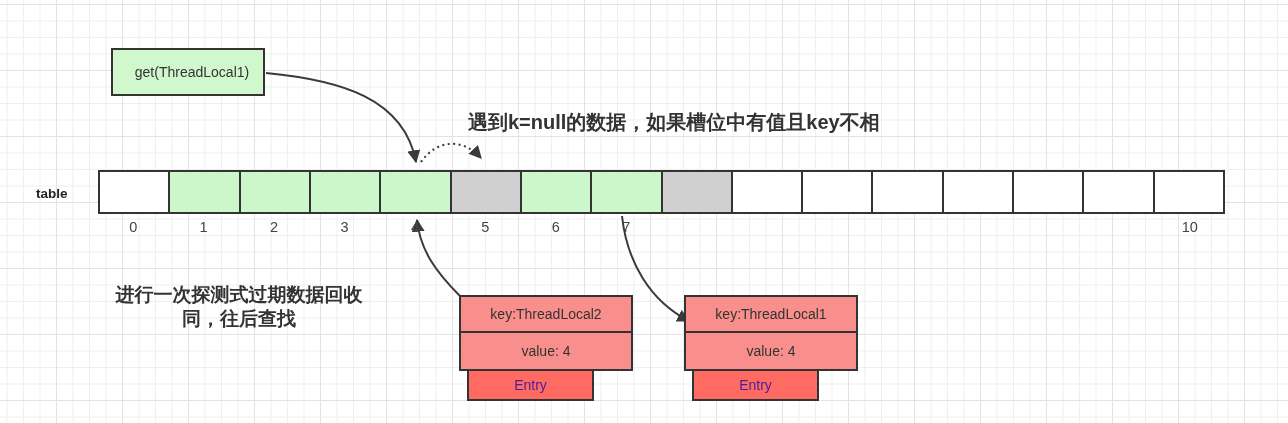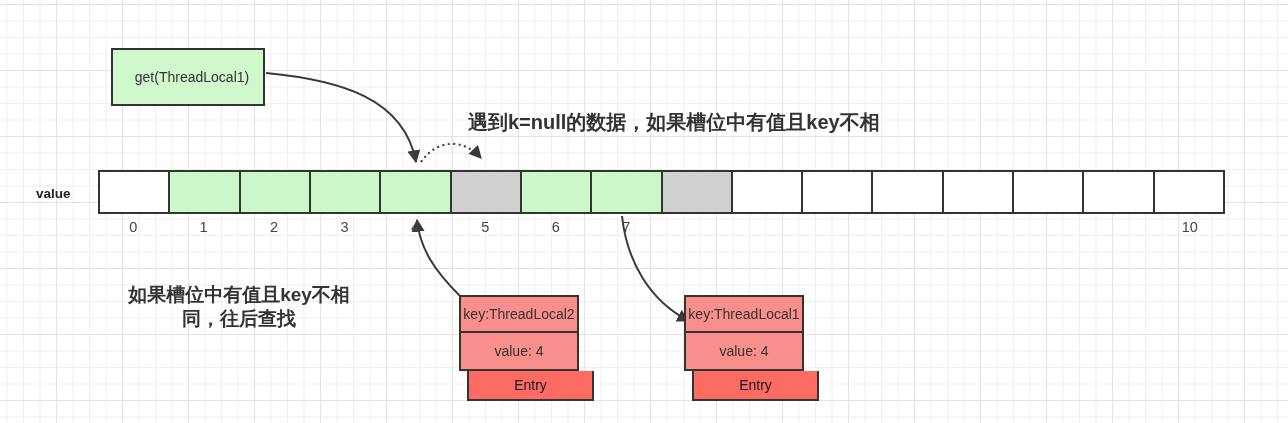--- a/index.html
+++ b/index.html
@@ -11,21 +11,21 @@
       linear-gradient(#e3e3e3 1px, transparent 1px),
       linear-gradient(90deg,#e3e3e3 1px, transparent 1px),
       linear-gradient(#efefef 1px, transparent 1px),
       linear-gradient(90deg,#efefef 1px, transparent 1px);
     background-size:66px 66px,66px 66px,16.5px 16.5px,16.5px 16.5px;
     background-position:-10px 4px,-10px 4px,-10px 4px,-10px 4px;
   }
   .arrow-layer{position:absolute;left:0;top:0;width:1288px;height:423px;pointer-events:none;}
 
   .get-box{
-    position:absolute;left:111px;top:48px;width:154px;height:58px;
+    position:absolute;left:111px;top:48px;width:154px;height:48px;
     border:2px solid #333;box-sizing:border-box;
     display:flex;align-items:center;justify-content:center;
     font-size:14px;color:#333;padding-left:8px;
   }
   .top-note{
     position:absolute;left:468px;top:109px;
     font-size:20px;font-weight:bold;color:#333;white-space:nowrap;
   }
   .left-note{
     position:absolute;left:103px;top:283px;width:272px;
@@ -43,29 +43,29 @@
   .slot:last-child{border-right:none;}
   .index-row{
     position:absolute;left:98px;top:219px;width:1127px;display:flex;
   }
   .index-label{flex:1 1 0;text-align:center;font-size:14.5px;color:#444;}
 
   .entry-group{position:absolute;top:295px;}
   .entry-group.g0{left:459px;}
   .entry-group.g1{left:684px;}
   .entry-row{
-    width:120px;height:38px;box-sizing:border-box;border:2px solid #333;
+    width:174px;height:38px;box-sizing:border-box;border:2px solid #333;
     display:flex;align-items:center;justify-content:center;
     font-size:14px;color:#333;
   }
   .entry-row.value{border-top:none;}
   .entry-foot{
     width:127px;height:30px;box-sizing:border-box;border:2px solid #333;border-top:none;
     margin-left:8px;display:flex;align-items:center;justify-content:center;
-    font-size:14px;color:#0f172a;
+    font-size:14px;color:#4c1d95;
   }
 </style>
 </head>
 <body>
 
 <div class="canvas">
 
   <svg class="arrow-layer" width="1288" height="423" viewBox="0 0 1288 423">
     <defs>
       <marker id="ah" viewBox="0 0 10 10" refX="9" refY="5" markerWidth="6.5" markerHeight="6.5" orient="auto-start-reverse">
@@ -77,21 +77,21 @@
     <path d="M 460 296 C 436 272 420 250 417 220" fill="none" stroke="#3a3a3a" stroke-width="2" marker-end="url(#ah)"></path>
     <path d="M 622 216 C 627 262 650 301 689 321" fill="none" stroke="#3a3a3a" stroke-width="2" marker-end="url(#ah)"></path>
   </svg>
 
   <div class="get-box" style="background: rgb(208, 248, 204);">
     <span>get(ThreadLocal1)</span>
   </div>
 
   <div class="top-note">遇到k=null的数据，如果槽位中有值且key不相</div>
 
-  <div class="table-label">value</div>
+  <div class="table-label">table</div>
 
   <div class="slot-row" id="slot-row">
       <div class="slot" style="background: rgb(255, 255, 255);"></div>
       <div class="slot" style="background: rgb(204, 247, 203);"></div>
       <div class="slot" style="background: rgb(204, 247, 203);"></div>
       <div class="slot" style="background: rgb(204, 247, 203);"></div>
       <div class="slot" style="background: rgb(204, 247, 203);"></div>
       <div class="slot" style="background: rgb(208, 208, 208);"></div>
       <div class="slot" style="background: rgb(204, 247, 203);"></div>
       <div class="slot" style="background: rgb(204, 247, 203);"></div>
@@ -117,21 +117,21 @@
       <div class="index-label"></div>
       <div class="index-label"></div>
       <div class="index-label"></div>
       <div class="index-label"></div>
       <div class="index-label"></div>
       <div class="index-label"></div>
       <div class="index-label">10</div>
     </div>
 
   <div class="left-note">
-    <div>如果槽位中有值且key不相</div>
+    <div>进行一次探测式过期数据回收</div>
     <div>同，往后查找</div>
   </div>
 
   <div class="entry-group g0">
     <div class="entry-row key" style="background: rgb(249, 143, 141);">key:ThreadLocal2</div>
     <div class="entry-row value" style="background: rgb(249, 143, 141);">value: 4</div>
     <div class="entry-foot" style="background: rgb(255, 107, 99);">Entry</div>
   </div>
 
   <div class="entry-group g1">

